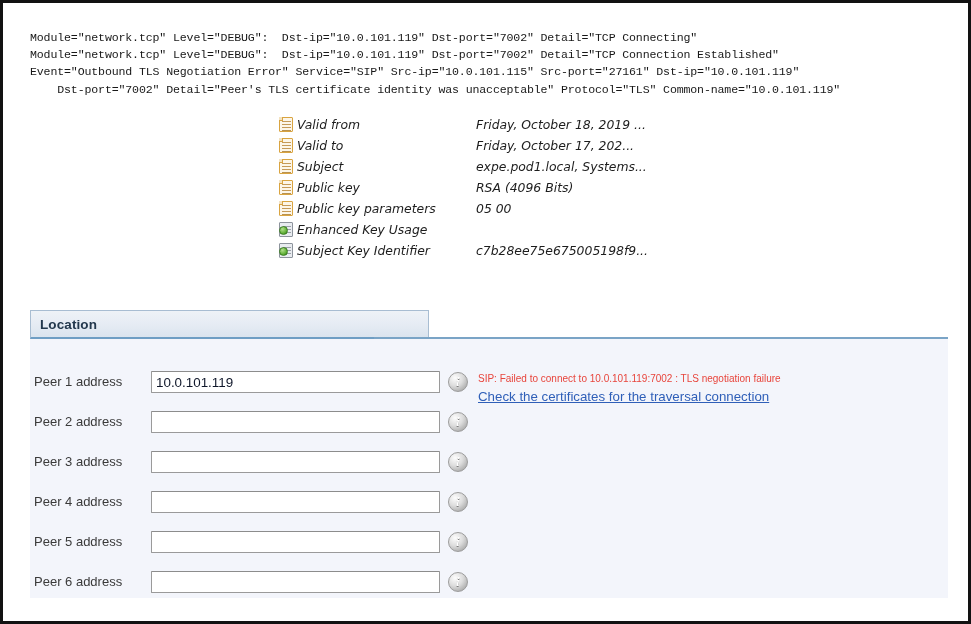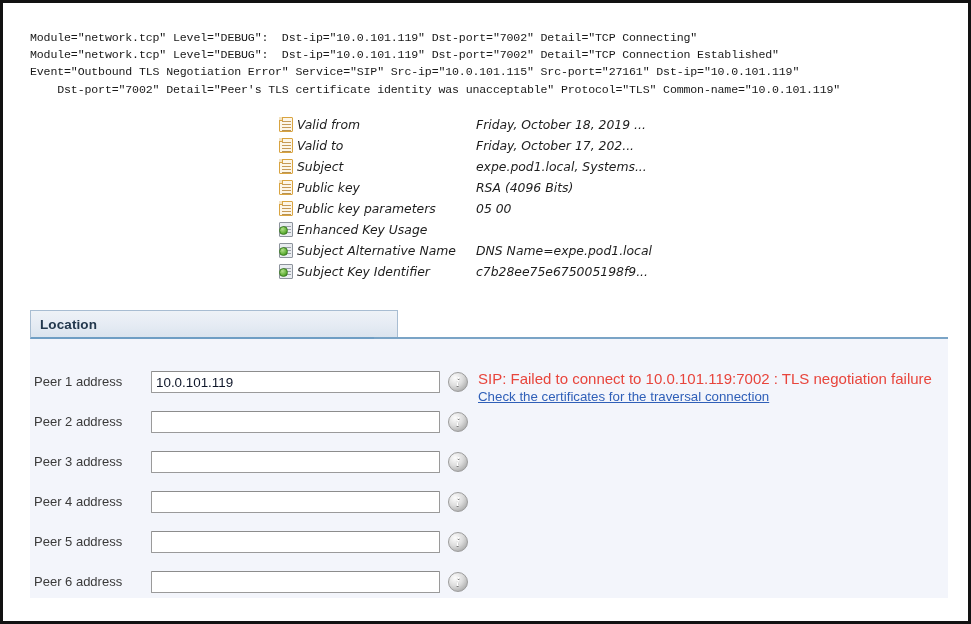--- a/index.html
+++ b/index.html
@@ -139,21 +139,21 @@
     position: absolute;
     left: 0;
     top: 0;
     width: 100%;
     height: 30px;
   }
   #tab-location {
     position: absolute;
     left: 0;
     top: 0;
-    width: 368px;
+    width: 399px;
     height: 29px;
     box-sizing: border-box;
     background: linear-gradient(to bottom, #eef2f7 0%, #e6ecf4 50%, #dbe4ee 100%);
     border: 1px solid #a8bdd2;
     border-bottom: 2px solid #6f9ec4;
   }
   #tab-location-label {
     position: absolute;
     left: 9px;
     top: 6px;
@@ -245,21 +245,21 @@
   }
 
   
   #error-block {
     position: absolute;
     left: 448px;
     top: 0px;
     width: 470px;
   }
   #error-text {
-    font-size: 15px;
+    font-size: 10px;
     color: #e8453c;
     white-space: nowrap;
     line-height: 16px;
   }
   #error-link {
     display: inline-block;
     font-size: 13.3px;
     color: #2f5fb8;
     text-decoration: underline;
     line-height: 16px;
@@ -309,25 +309,20 @@
       <span class="cert-ico ico-doc"></span>
       <span class="cert-label">Public key parameters</span>
       <span class="cert-value">05 00</span>
     </div>
 
     <div class="cert-row">
       <span class="cert-ico ico-ext"></span>
       <span class="cert-label">Enhanced Key Usage</span>
     </div>
 
-    <div class="cert-row">
-      <span class="cert-ico ico-ext"></span>
-      <span class="cert-label">Subject Alternative Name</span>
-      <span class="cert-value">DNS Name=expe.pod1.local</span>
-    </div>
 
     <div class="cert-row">
       <span class="cert-ico ico-ext"></span>
       <span class="cert-label">Subject Key Identifier</span>
       <span class="cert-value">c7b28ee75e675005198f9...</span>
     </div>
 
   </div>
 
   <div id="form-panel">

